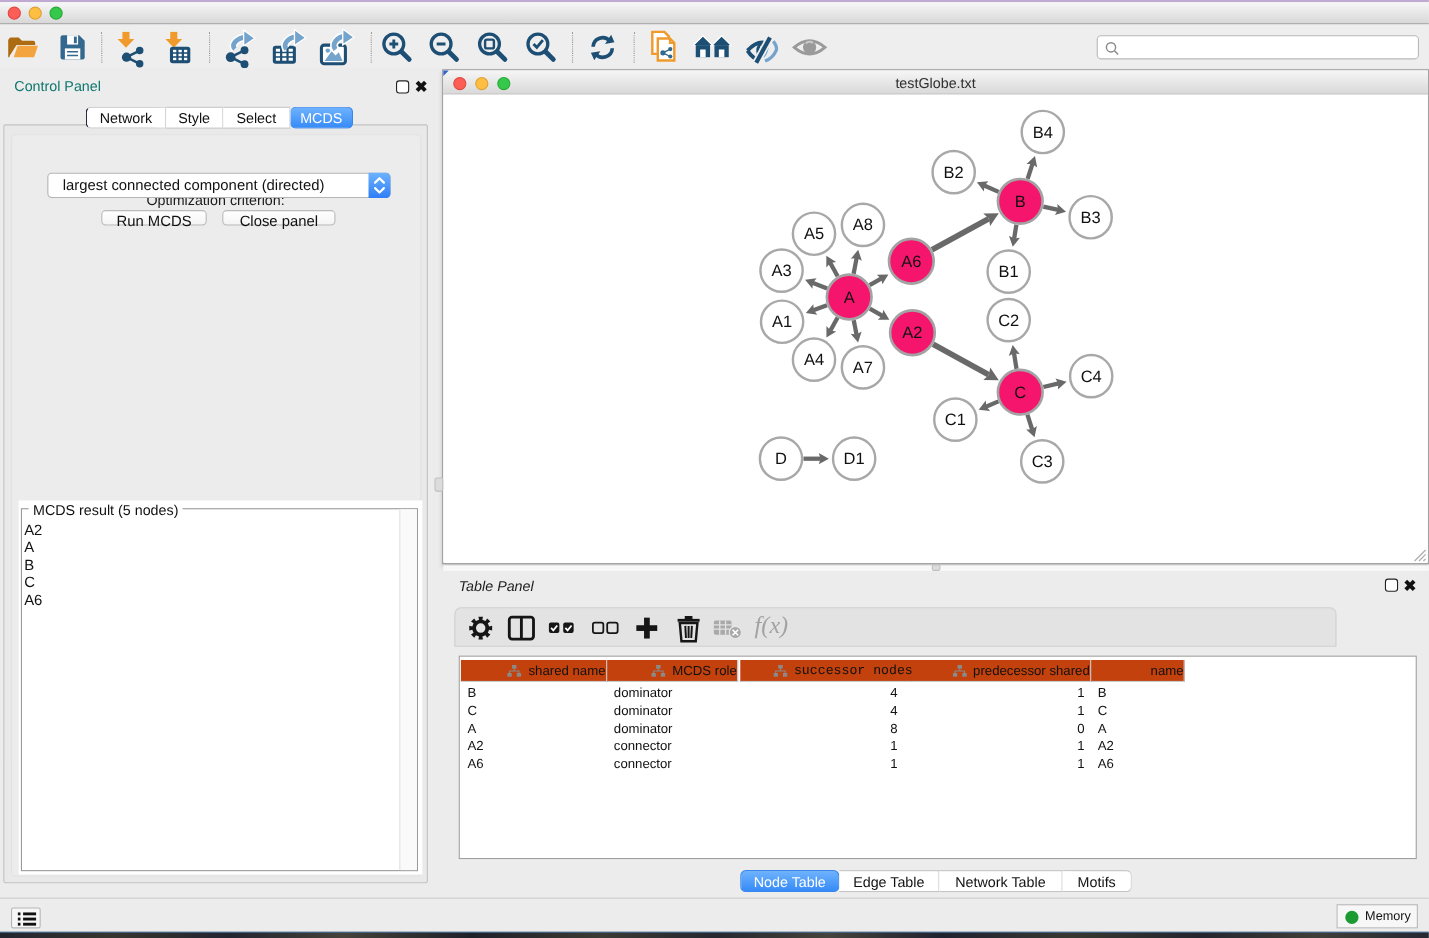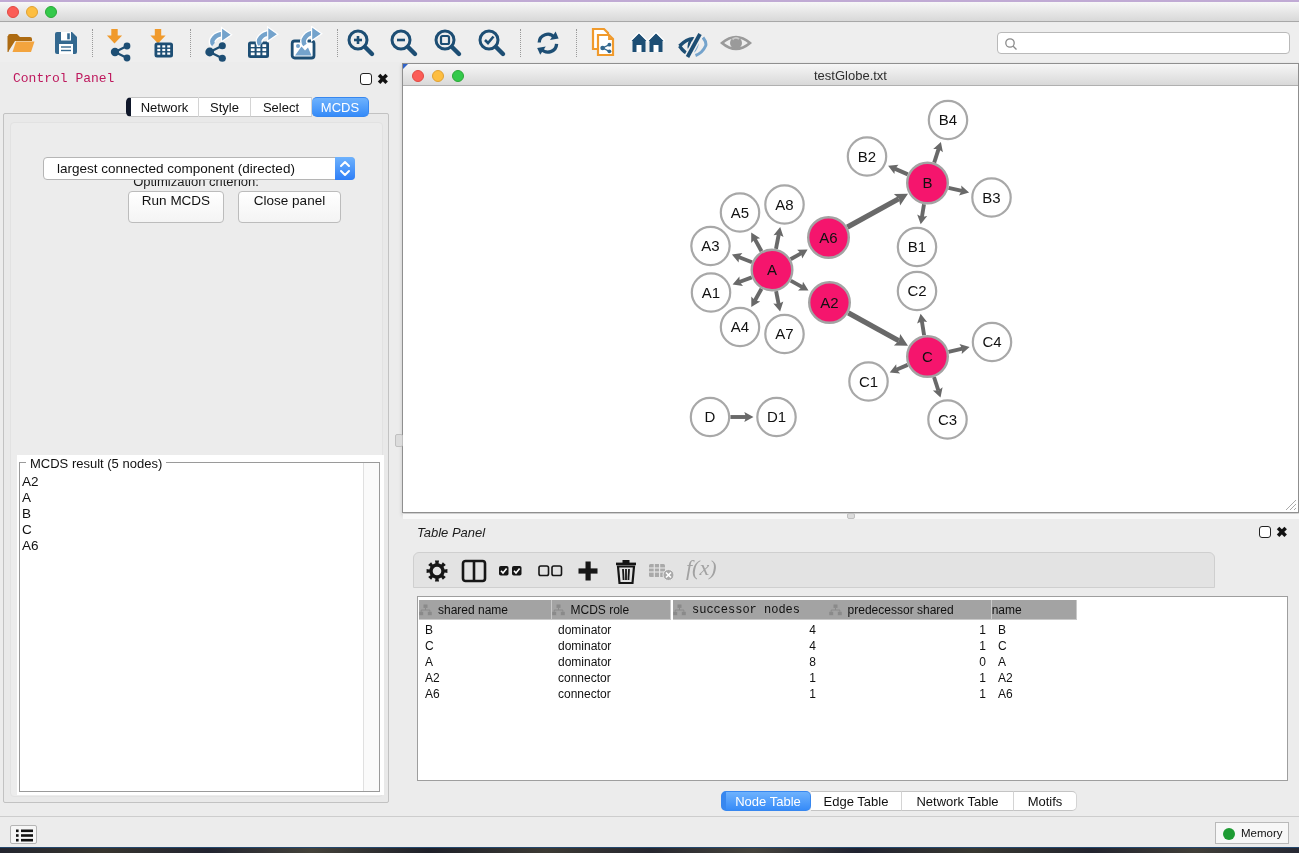--- a/index.html
+++ b/index.html
@@ -19,45 +19,45 @@
 #toolbar { left:0; top:23px; width:1299px; height:39px; background:#eeeeee; }
 .tsep { position:absolute; top:6px; height:28px; width:0;
   border-left:1px dotted #9a9a9a; }
 .ticon { position:absolute; top:4px; }
 
 
 #search { left:997px; top:32px; width:293px; height:22px; background:#fff;
   border:1px solid #b9b9b9; border-radius:4px; }
 
 
-#cp-header-title { left:13px; top:71px; font-size:13px; color:#be185d;font-family:Liberation Mono, monospace; }
+#cp-header-title { left:13px; top:71px; font-size:13px; color:#0f766e; }
 .winbtn-sq { width:12px; height:12px; border:1.6px solid #222; border-radius:3px; background:#fff; }
 .winbtn-x { font-size:14px; font-weight:bold; color:#111; line-height:12px; }
 
 
 .seg { position:absolute; display:flex; height:20px; }
 .seg .s { background:#fff; border-top:1px solid #c4c4c4; border-bottom:1px solid #c4c4c4;
   border-right:1px solid #d4d4d4; color:#111; font-size:13px; display:flex;
   align-items:center; justify-content:center; }
-.seg .s:first-child { border-left:5px solid #0f172a; border-radius:5px 0 0 5px;margin-left:48px; }
+.seg .s:first-child { border-left:1px solid #0f172a; border-radius:5px 0 0 5px; }
 .seg .s:last-child { border-radius:0 5px 5px 0; }
 .seg .s.sel { background:linear-gradient(#6eb2fd,#368bf8); color:#fff; border-color:#3787ef; border-radius:5px; }
 
 #cp-outer { left:3px; top:113px; width:386px; height:690px; background:#e9e9e9;
   border:1px solid #c2c2c2; border-radius:2px; }
 #cp-inner { left:10px; top:122px; width:373px; height:675px; background:#ececec;
   border:1px solid #e2e2e2; border-radius:4px; }
 #opt-label { left:0px; top:136px; width:392px; text-align:center; font-size:13px; color:#1b1b1b;margin-top:38px; }
 #dropdown { left:43px; top:157px; width:312px; height:23px; background:#fff;
   border:1px solid #b5b5b5; border-radius:4px; }
 #dropdown .txt { position:absolute; left:13px; top:3px; font-size:13.5px; color:#111; }
 #dropdown .step { position:absolute; right:-1px; top:-1px; width:20px; height:23px;
   background:linear-gradient(#6eb2fd,#2f7ff7); border-radius:0 4px 4px 0; }
-.btn { position:absolute; height:32px; background:linear-gradient(#ffffff,#f4f4f4); border:1px solid #bcbcbc;
-  border-radius:4px; font-size:13.5px; color:#111; text-align:center;margin-left:36px; }
+.btn { position:absolute; height:14px; background:linear-gradient(#ffffff,#f4f4f4); border:1px solid #bcbcbc;
+  border-radius:4px; font-size:13.5px; color:#111; text-align:center; }
 #result-white { left:17px; top:455px; width:367px; height:340px; background:#fff; }
 #result-border { left:19px; top:462px; width:361px; height:330px; border:1px solid #9a9a9a; }
 #result-title { left:26px; top:456px; background:#fff; padding:0 4px; font-size:13px; color:#111; }
 #result-list { left:22px; top:474px; font-size:13.5px; color:#111; line-height:16px; }
 #result-scroll { left:363px; top:463px; width:16px; height:328px; background:#fafafa; border-left:1px solid #e0e0e0; }
 
 
 #gwin { left:402px; top:63px; width:897px; height:450px; background:#fff;
   border:1px solid #8f8f8f; box-shadow:0 2px 4px rgba(0,0,0,0.16); }
 #gtitle { position:absolute; left:0; top:0; width:100%; height:22px;
@@ -72,23 +72,23 @@
 #hdivstrip { left:403px; top:514px; width:896px; height:5px; background:#f8f8f8; }
 #hdiv { left:847px; top:513px; width:8px; height:6px; background:#dcdcdc;
   border:1px solid #c0c0c0; border-radius:2px; }
 
 
 #tp-title { left:417px; top:525px; font-size:13px; color:#1c1c1c;font-style:italic; }
 #tp-toolbar { left:413px; top:552px; width:802px; height:36px; background:#e3e3e3;
   border:1px solid #cfcfcf; border-radius:6px 6px 0 0; }
 #tp-table { left:417px; top:596px; width:871px; height:185px; background:#fff;
   border:1px solid #9e9e9e; }
-.th { position:absolute; top:3px; height:20px; background:#a3a3a3;
+.th { position:absolute; top:3px; height:20px; background:#c2410c;
   border-right:1px solid #c9c9c9; border-bottom:1px solid #c9c9c9;
-  font-size:12px; color:#111; display:flex; align-items:center; justify-content:flex-start; gap:6px; }
+  font-size:12px; color:#111; display:flex; align-items:center; justify-content:flex-end; gap:6px; }
 .trow { position:absolute; font-size:12px; color:#111; height:16px; line-height:16px; }
 .num { text-align:right; }
 
 
 
 #statusbar { left:0; top:816px; width:1299px; height:31px; background:#ececec;
   border-top:1px solid #cdcdcd; }
 #listbtn { left:10px; top:825px; width:27px; height:19px; background:#f6f6f6;
   border:1px solid #b5b5b5; border-radius:2px; }
 #membtn { left:1215px; top:822px; width:74px; height:22px; background:#f7f7f7;

